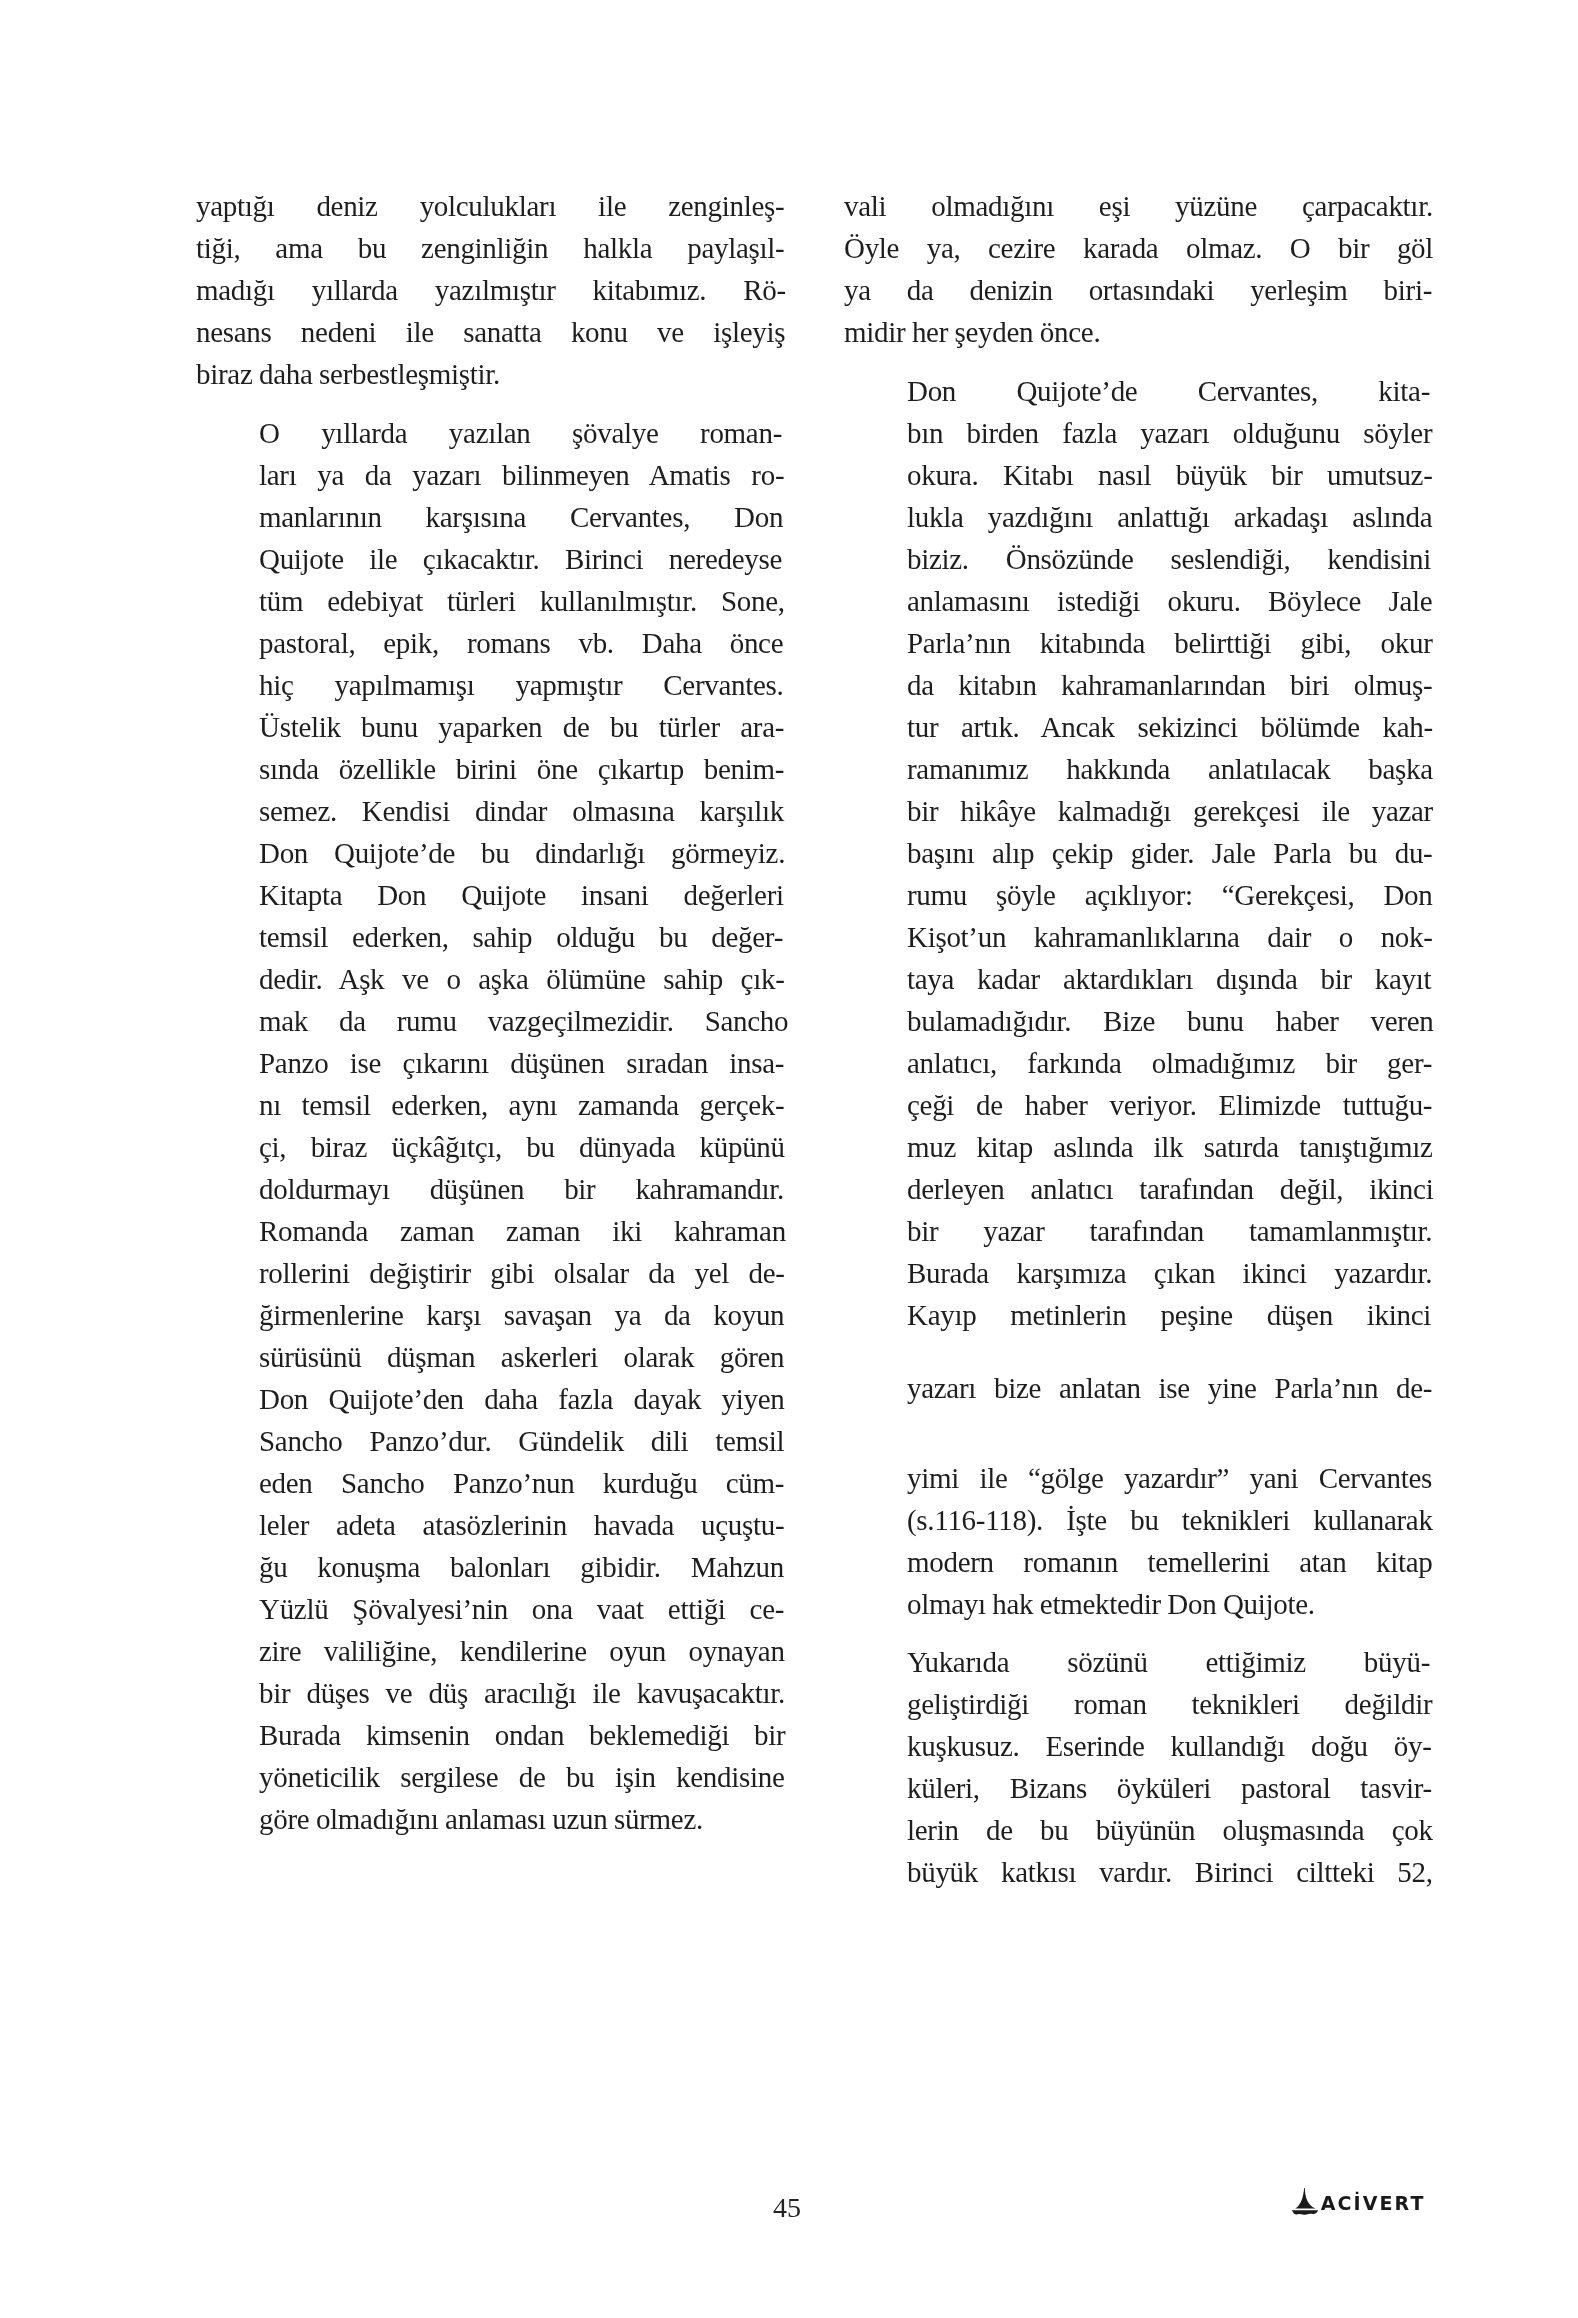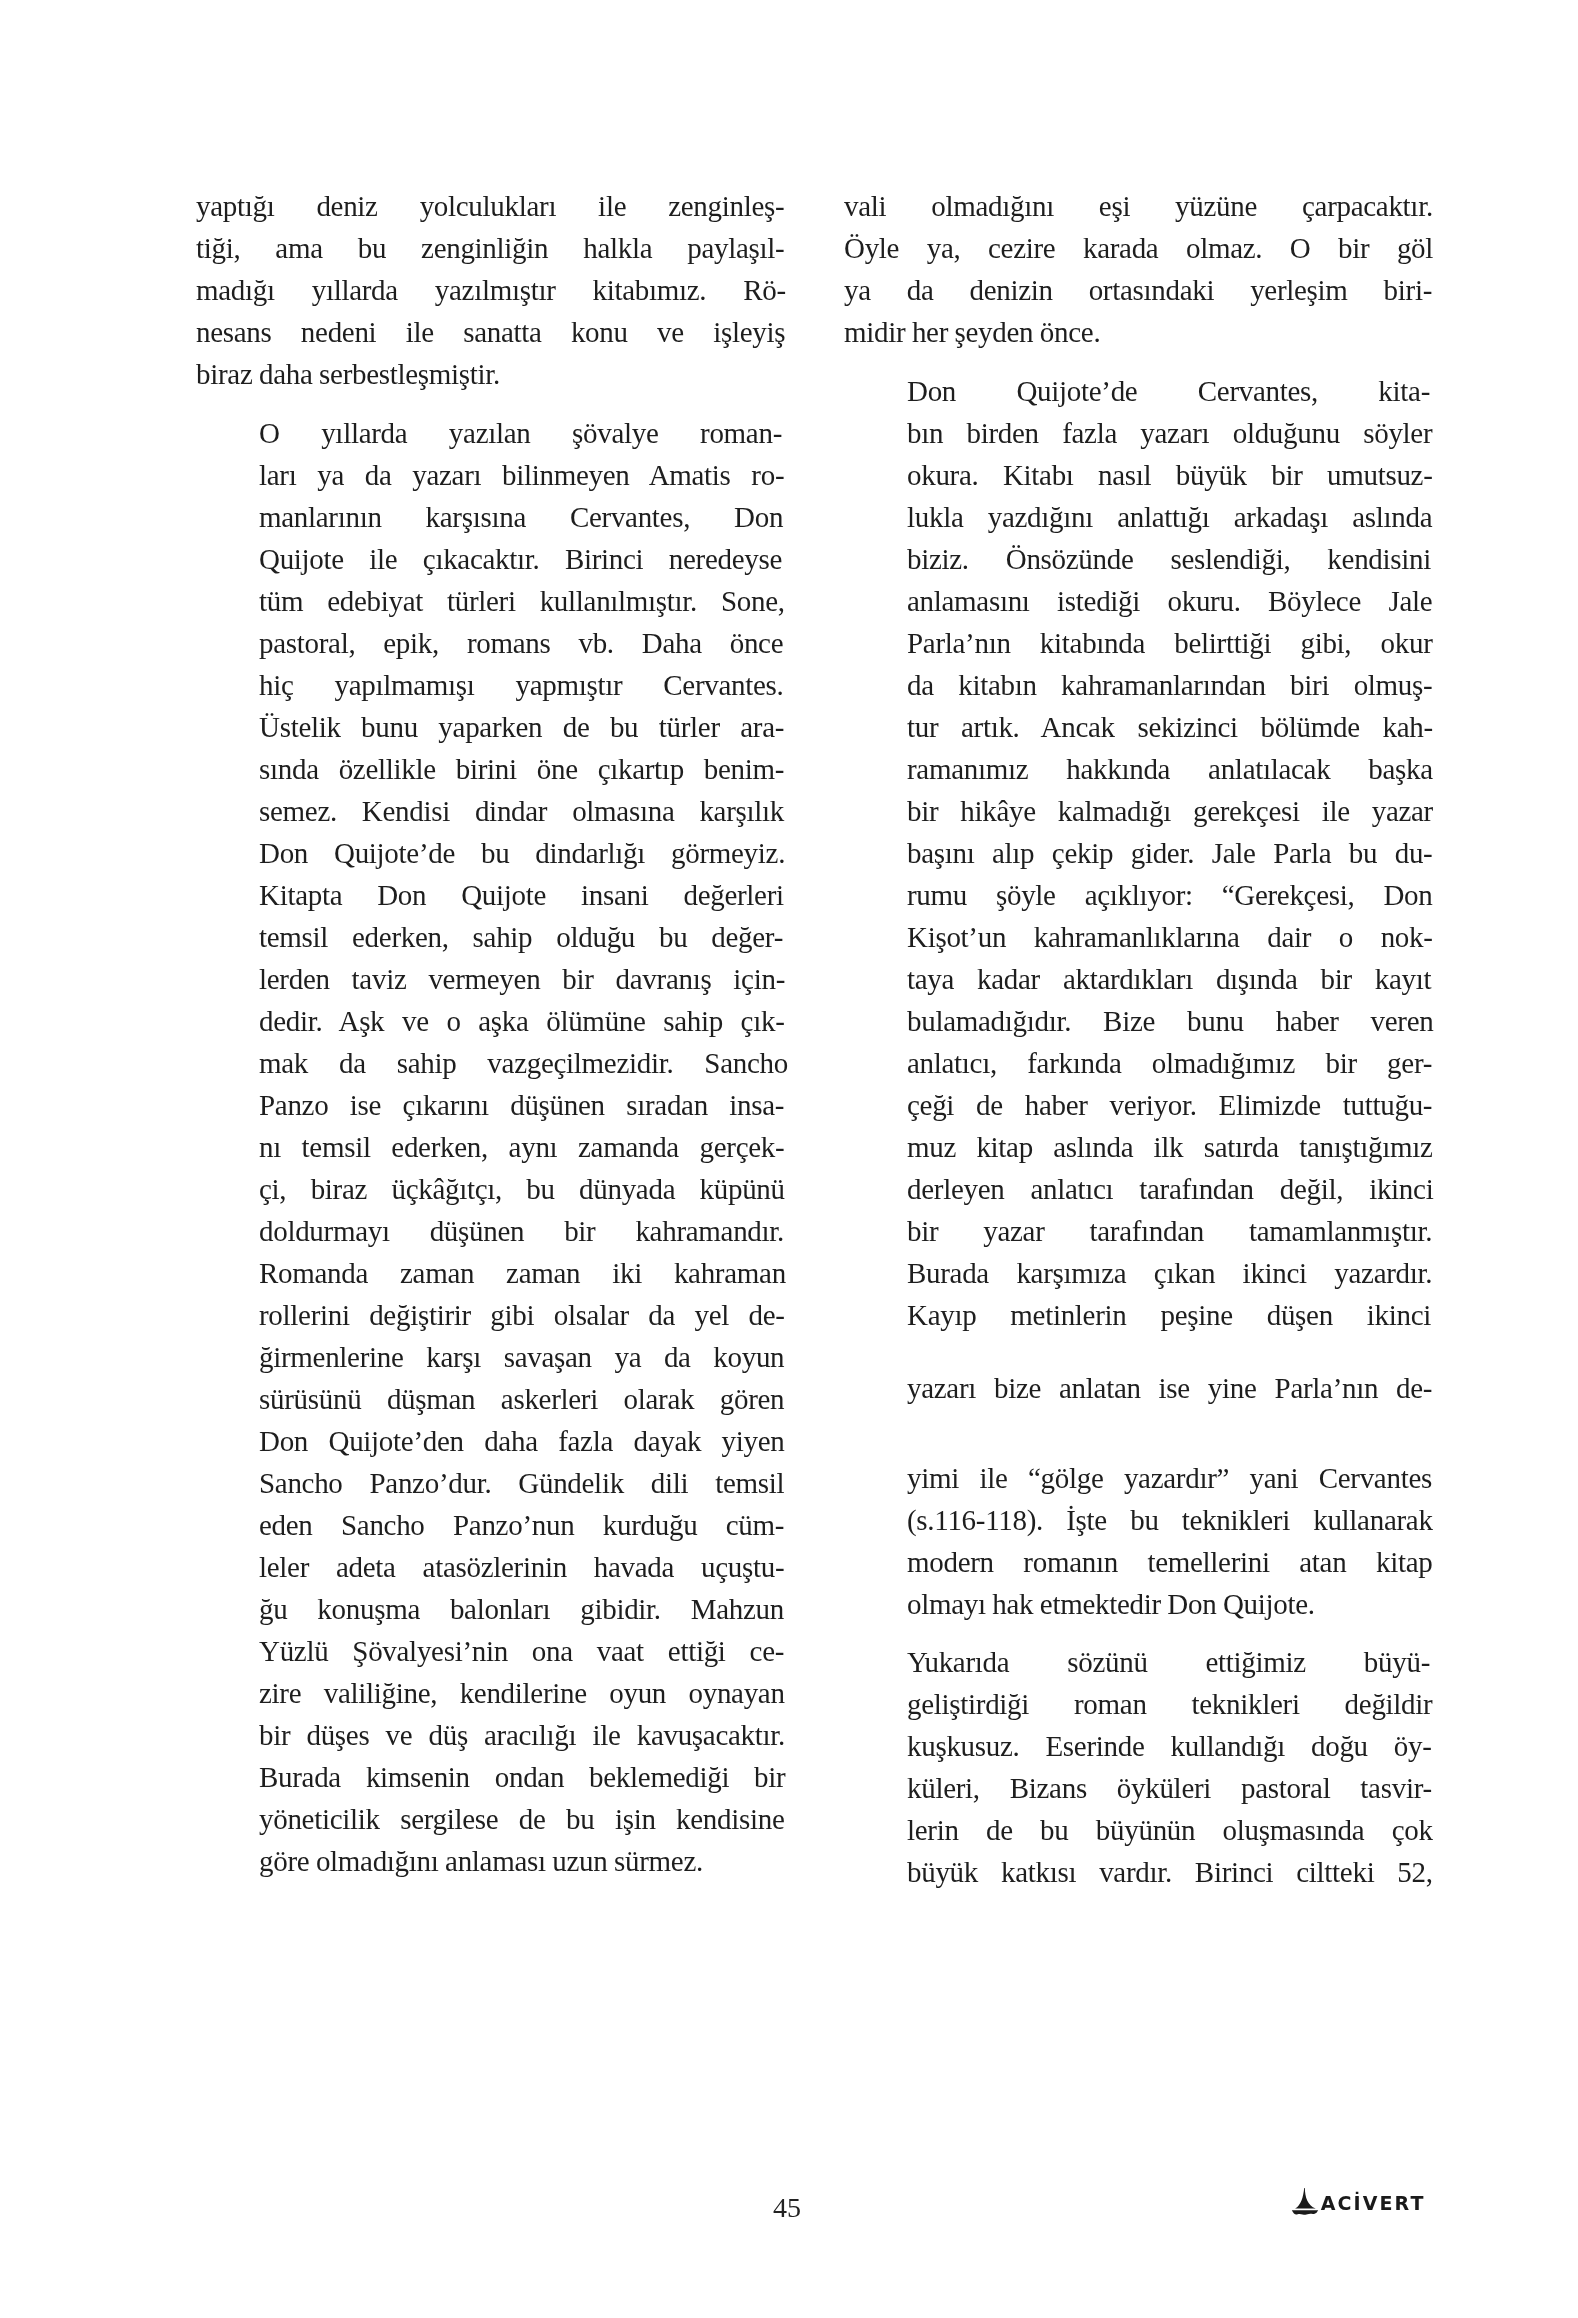--- a/index.html
+++ b/index.html
@@ -87,23 +87,22 @@
       <span class="line" style="display: block; word-spacing: 18px;">Quijote ile çıkacaktır. Birinci neredeyse</span>
       <span class="line" style="display: block; word-spacing: 17px;">tüm edebiyat türleri kullanılmıştır. Sone,</span>
       <span class="line" style="display: block; word-spacing: 21px;">pastoral, epik, romans vb. Daha önce</span>
       <span class="line" style="display: block; word-spacing: 34px;">hiç yapılmamışı yapmıştır Cervantes.</span>
       <span class="line" style="display: block; word-spacing: 13.5px;">Üstelik bunu yaparken de bu türler ara-</span>
       <span class="line" style="display: block; word-spacing: 13px;">sında özellikle birini öne çıkartıp benim-</span>
       <span class="line" style="display: block; word-spacing: 18px;">semez. Kendisi dindar olmasına karşılık</span>
       <span class="line" style="display: block; word-spacing: 19px;">Don Quijote’de bu dindarlığı görmeyiz.</span>
       <span class="line" style="display: block; word-spacing: 28px;">Kitapta Don Quijote insani değerleri</span>
       <span class="line" style="display: block; word-spacing: 17px;">temsil ederken, sahip olduğu bu değer-</span>
-      <span class="line" style="display: block; word-spacing: 15px;">lerden taviz vermeyen bir davranış için-</span>
       <span class="line" style="display: block; word-spacing: 10.7px;">dedir. Aşk ve o aşka ölümüne sahip çık-</span>
-      <span class="line" style="display: block; word-spacing: 24px;">mak da sahip vazgeçilmezidir. Sancho</span>
+      <span class="line" style="display: block; word-spacing: 24px;">mak da rumu vazgeçilmezidir. Sancho</span>
       <span class="line" style="display: block; word-spacing: 14.5px;">Panzo ise çıkarını düşünen sıradan insa-</span>
       <span class="line" style="display: block; word-spacing: 13.7px;">nı temsil ederken, aynı zamanda gerçek-</span>
       <span class="line" style="display: block; word-spacing: 17.4px;">çi, biraz üçkâğıtçı, bu dünyada küpünü</span>
       <span class="line" style="display: block; word-spacing: 33px;">doldurmayı düşünen bir kahramandır.</span>
       <span class="line" style="display: block; word-spacing: 25px;">Romanda zaman zaman iki kahraman</span>
       <span class="line" style="display: block; word-spacing: 12.5px;">rollerini değiştirir gibi olsalar da yel de-</span>
       <span class="line" style="display: block; word-spacing: 15.7px;">ğirmenlerine karşı savaşan ya da koyun</span>
       <span class="line" style="display: block; word-spacing: 18.6px;">sürüsünü düşman askerleri olarak gören</span>
       <span class="line" style="display: block; word-spacing: 13.5px;">Don Quijote’den daha fazla dayak yiyen</span>
       <span class="line" style="display: block; word-spacing: 20px;">Sancho Panzo’dur. Gündelik dili temsil</span>

